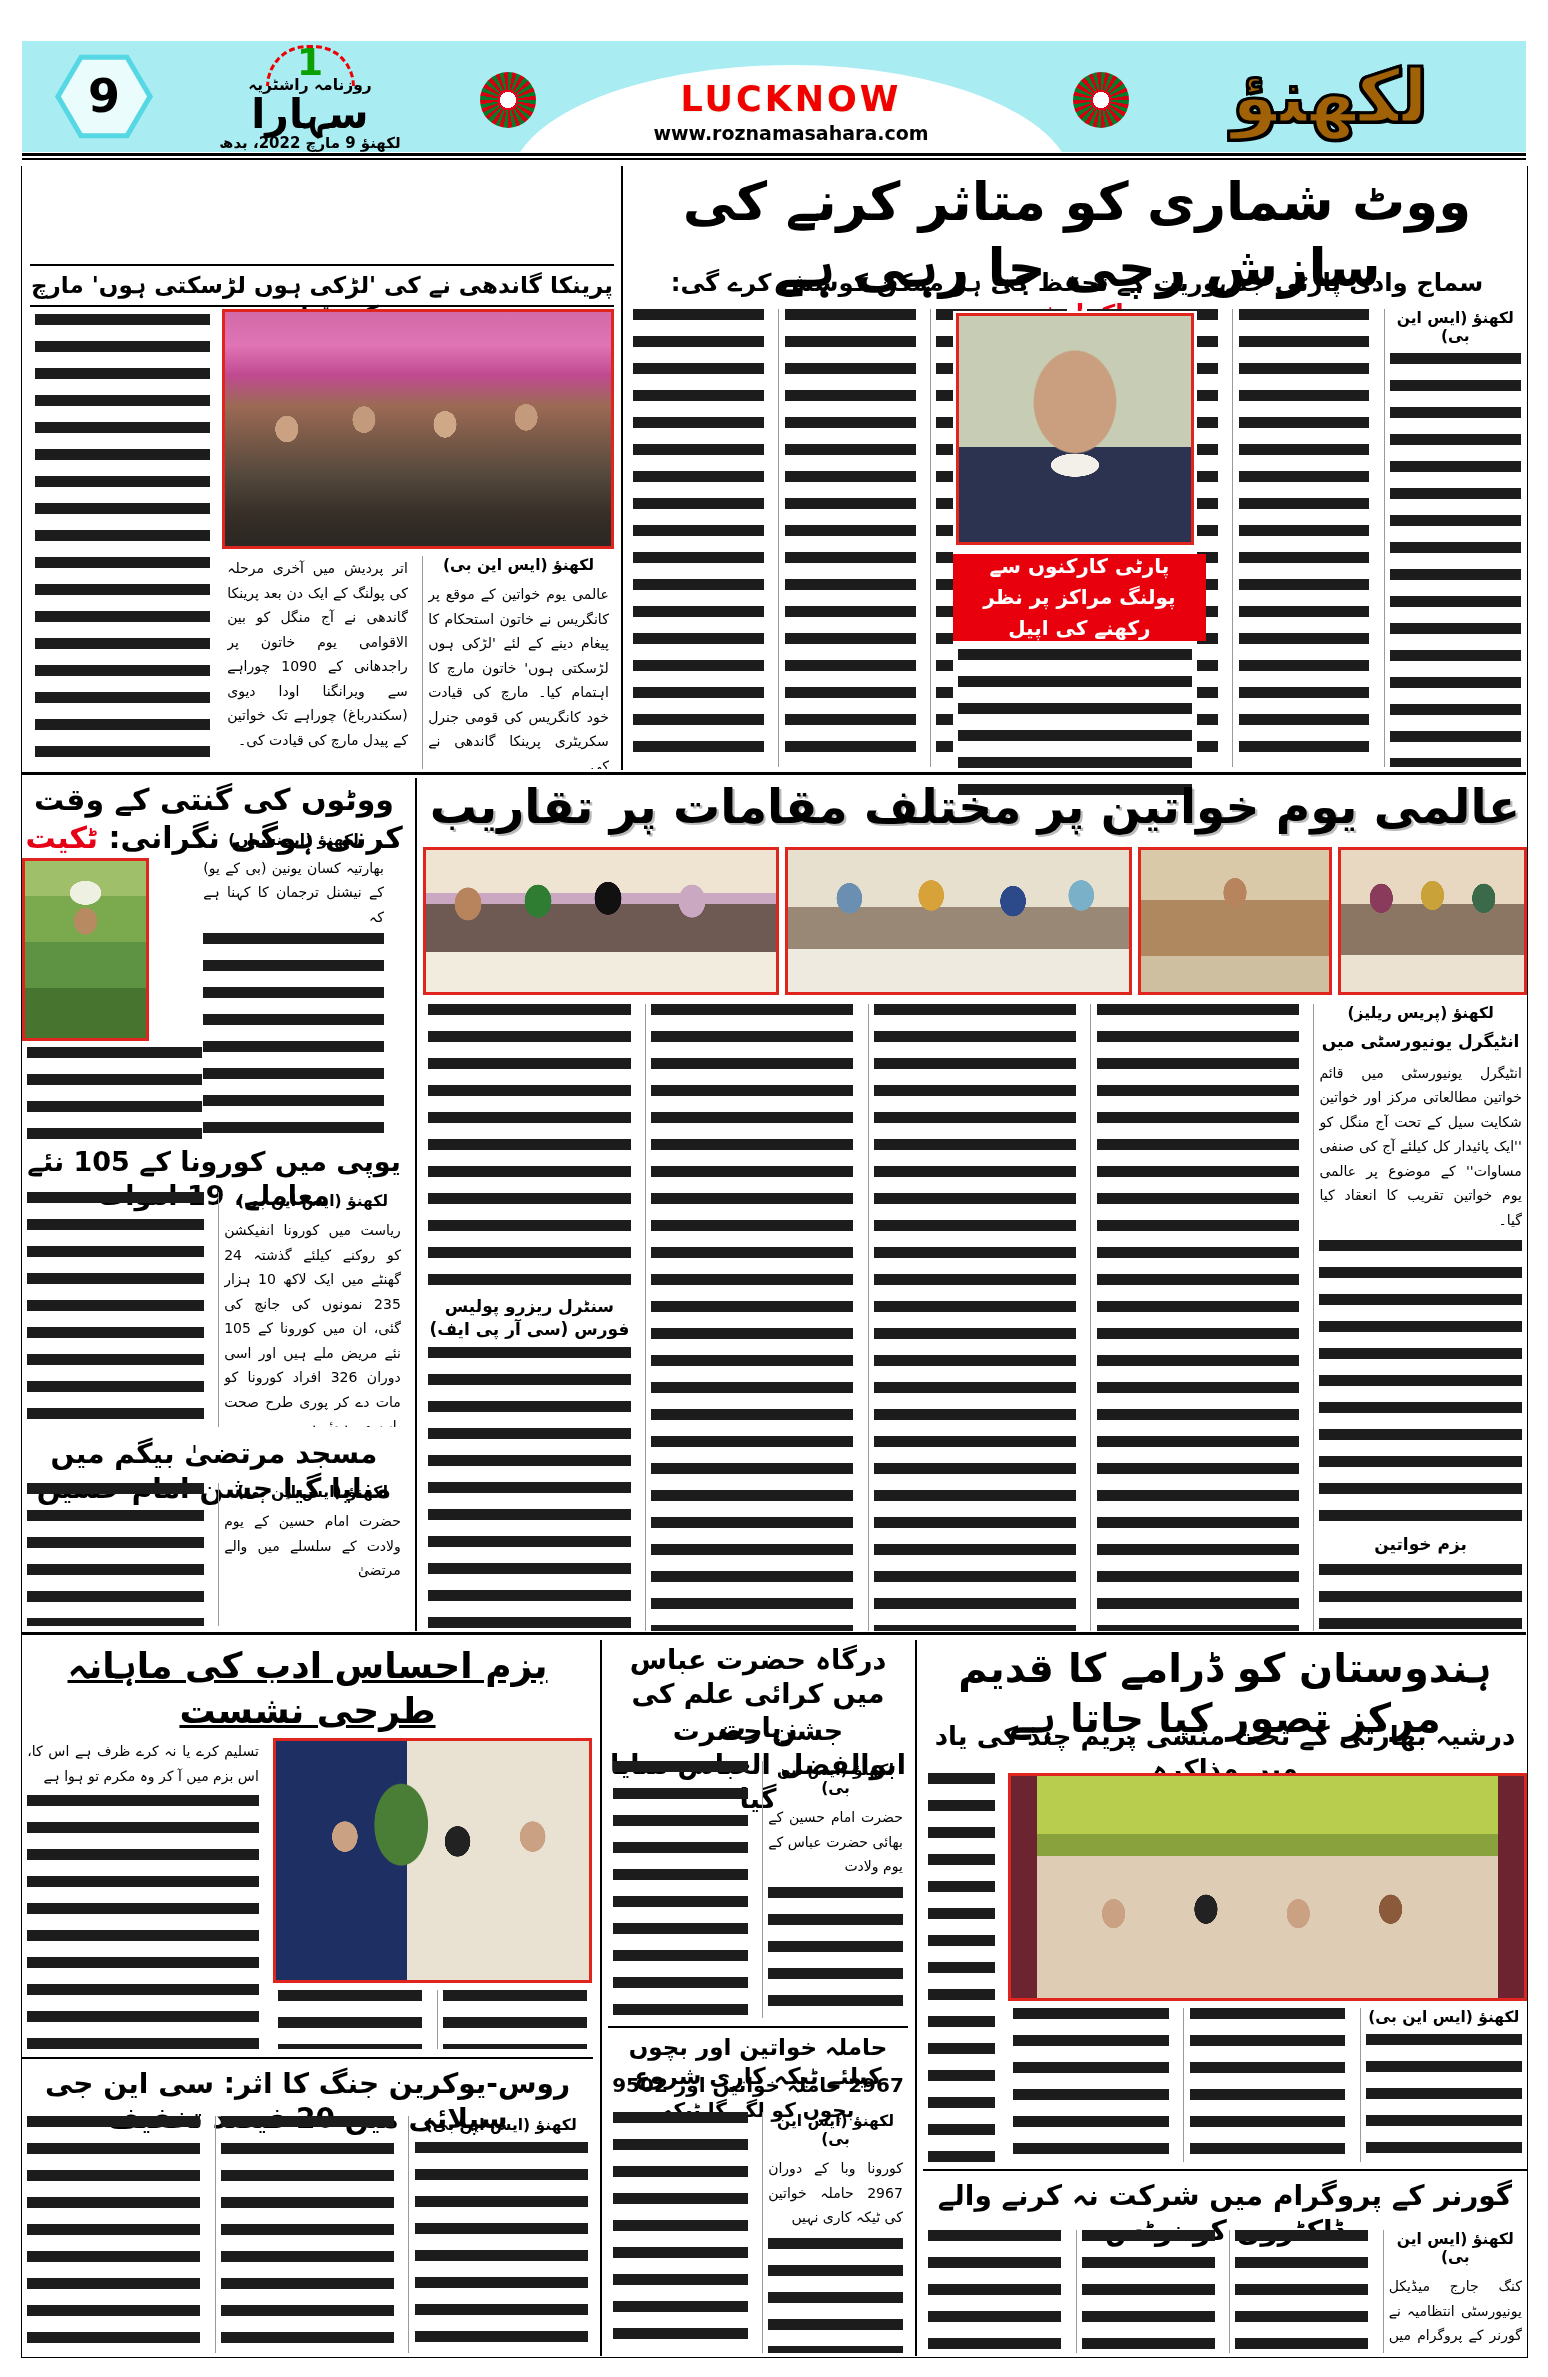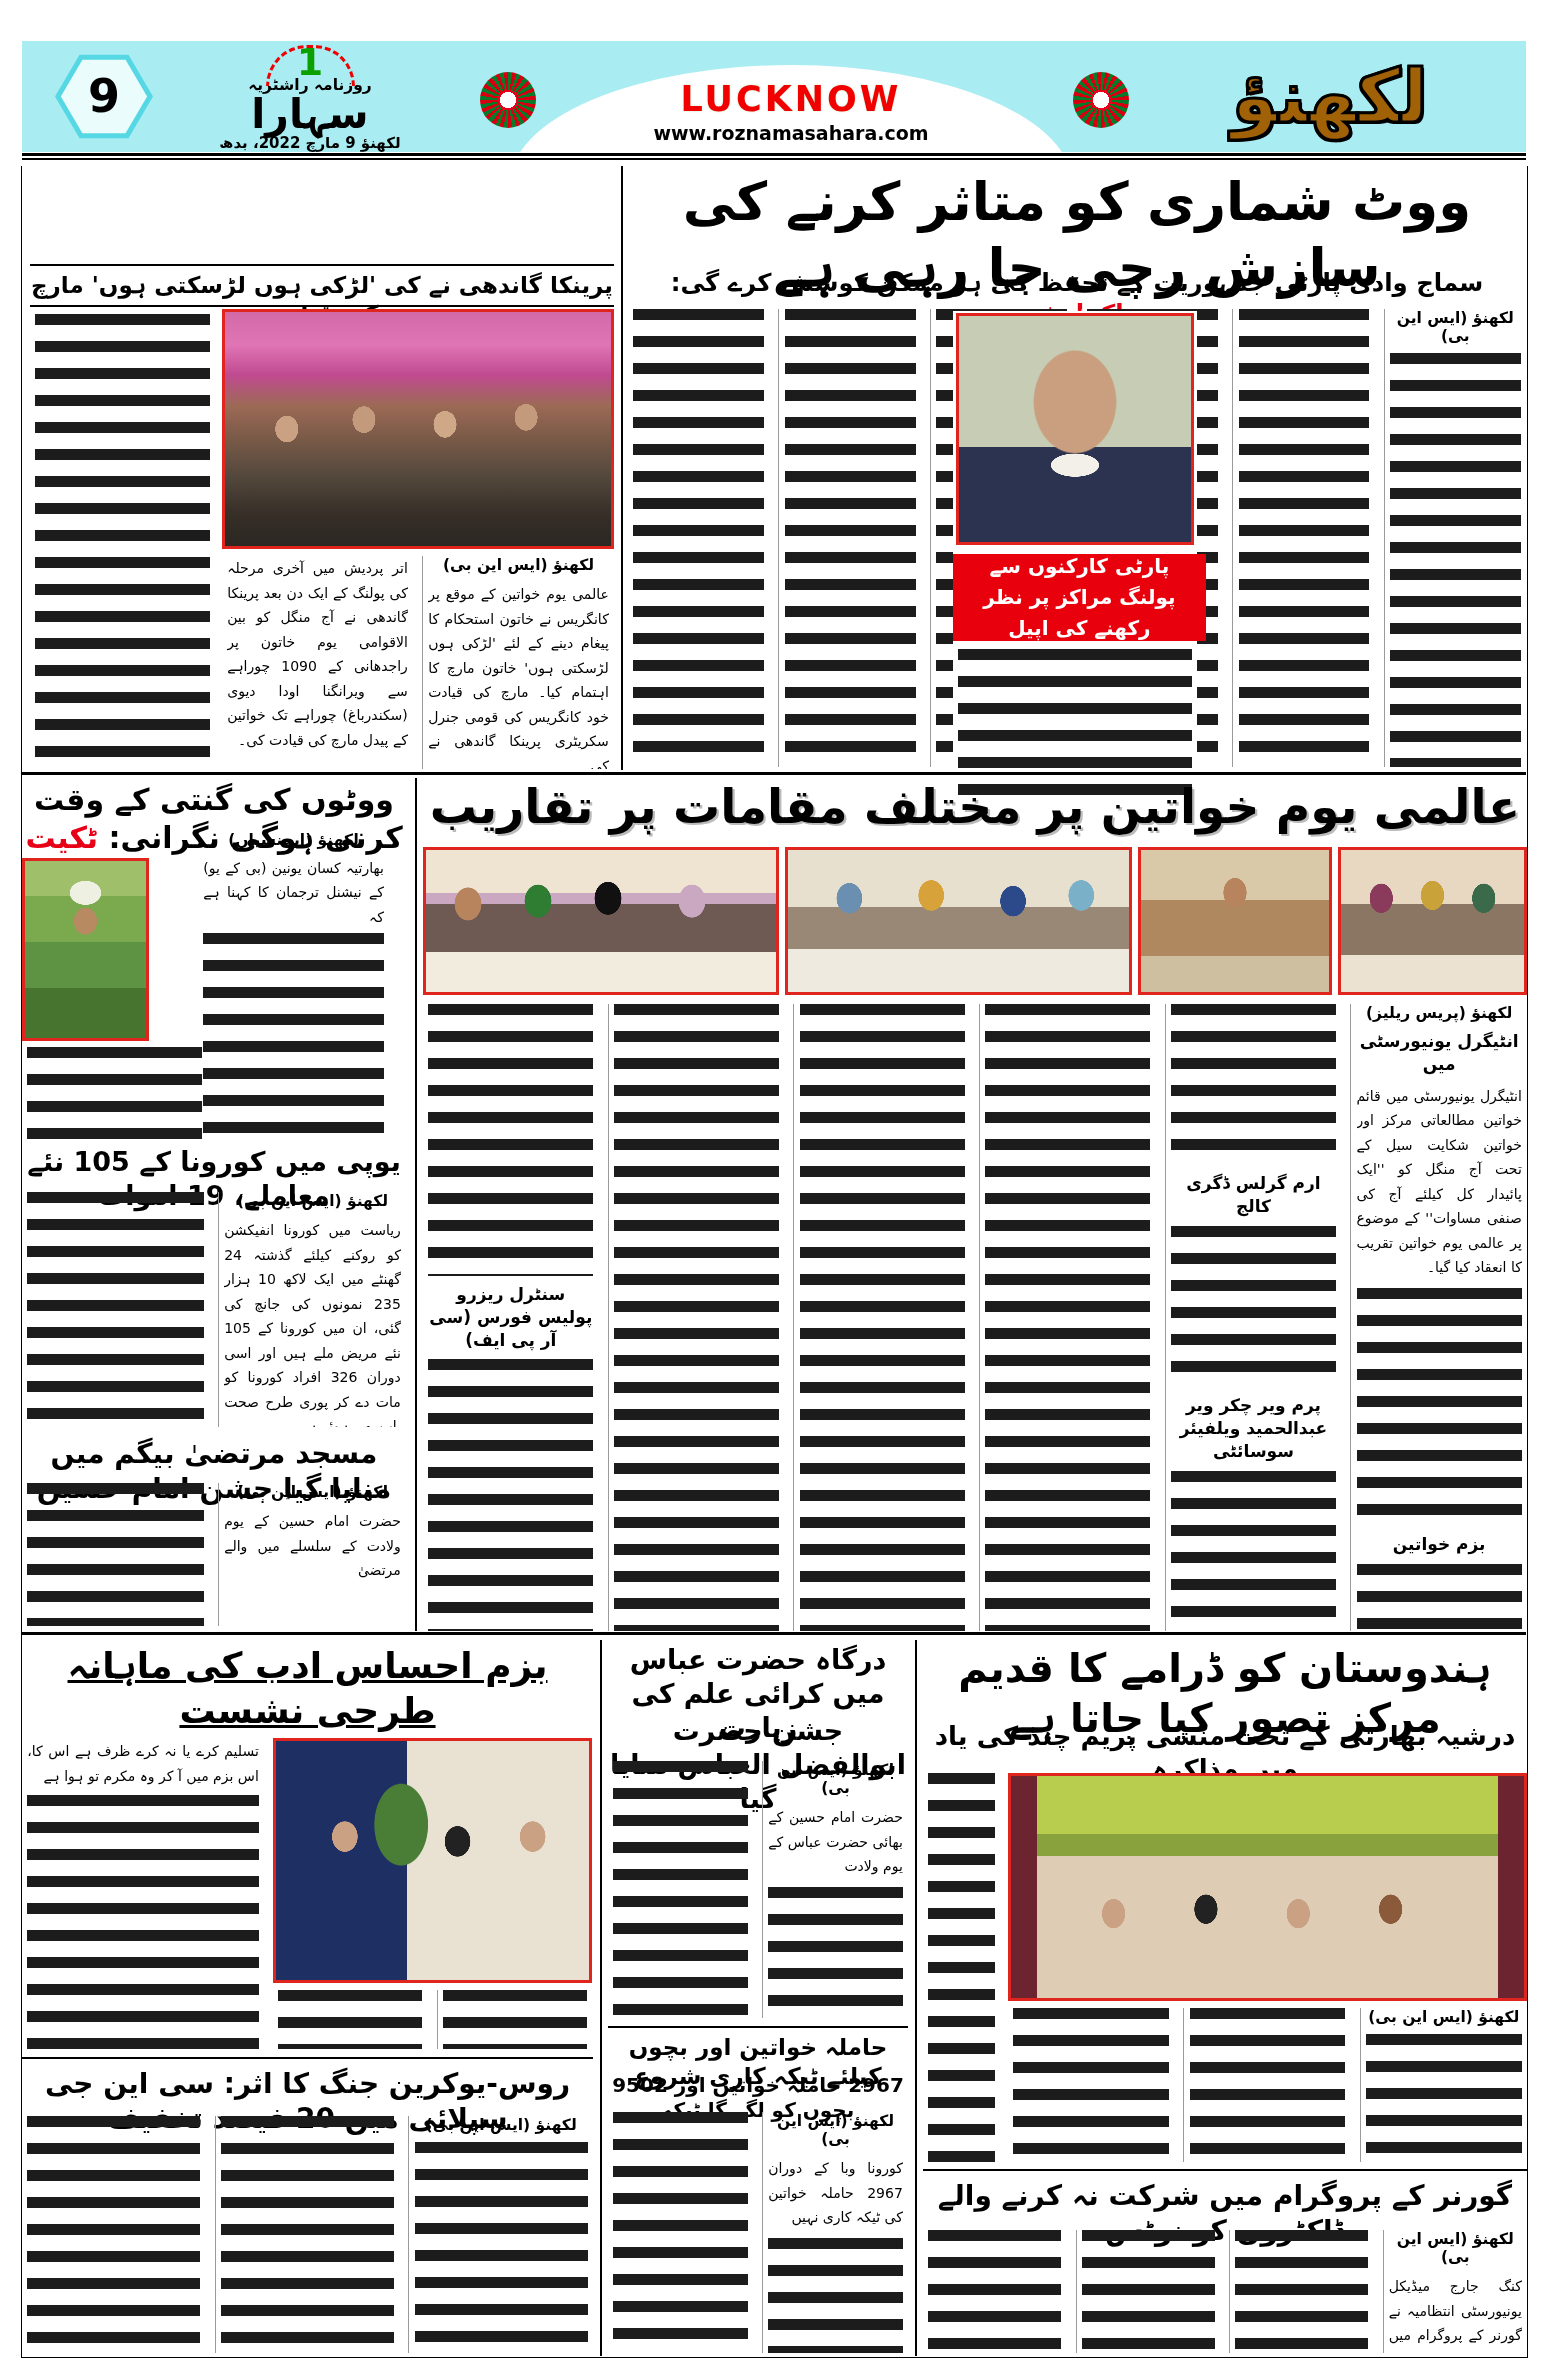--- a/index.html
+++ b/index.html
@@ -216,27 +216,20 @@
     <div class="abs cols" style="left:0;top:226px;width:1104px;height:627px;">
       <div class="tcol">
         <div class="dl">لکھنؤ (پریس ریلیز)</div>
         <div class="innerhead">انٹیگرل یونیورسٹی میں</div>
         <div class="lead" style="flex:0 0 auto;max-height:244px;">انٹیگرل یونیورسٹی میں قائم خواتین مطالعاتی مرکز اور خواتین شکایت سیل کے تحت آج منگل کو ''ایک پائیدار کل کیلئے آج کی صنفی مساوات'' کے موضوع پر عالمی یوم خواتین تقریب کا انعقاد کیا گیا۔</div>
         <div class="sim"></div>
         <div class="innerhead">بزم خواتین</div>
         <div class="sim short" style="height:67px;"></div>
       </div>
       <div class="tcol">
-        <div class="sim"></div>
-        <div class="innerhead">ارم گرلس ڈگری کالج</div>
-        <div class="sim"></div>
-        <div class="innerhead">پرم ویر چکر ویر عبدالحمید ویلفیئر سوسائٹی</div>
-        <div class="sim"></div>
-      </div>
-      <div class="tcol">
           <div class="sim"></div>
         </div>
       <div class="tcol">
           <div class="sim"></div>
         </div>
       <div class="tcol">
           <div class="sim"></div>
         </div>
       <div class="tcol">
         <div class="sim"></div>

